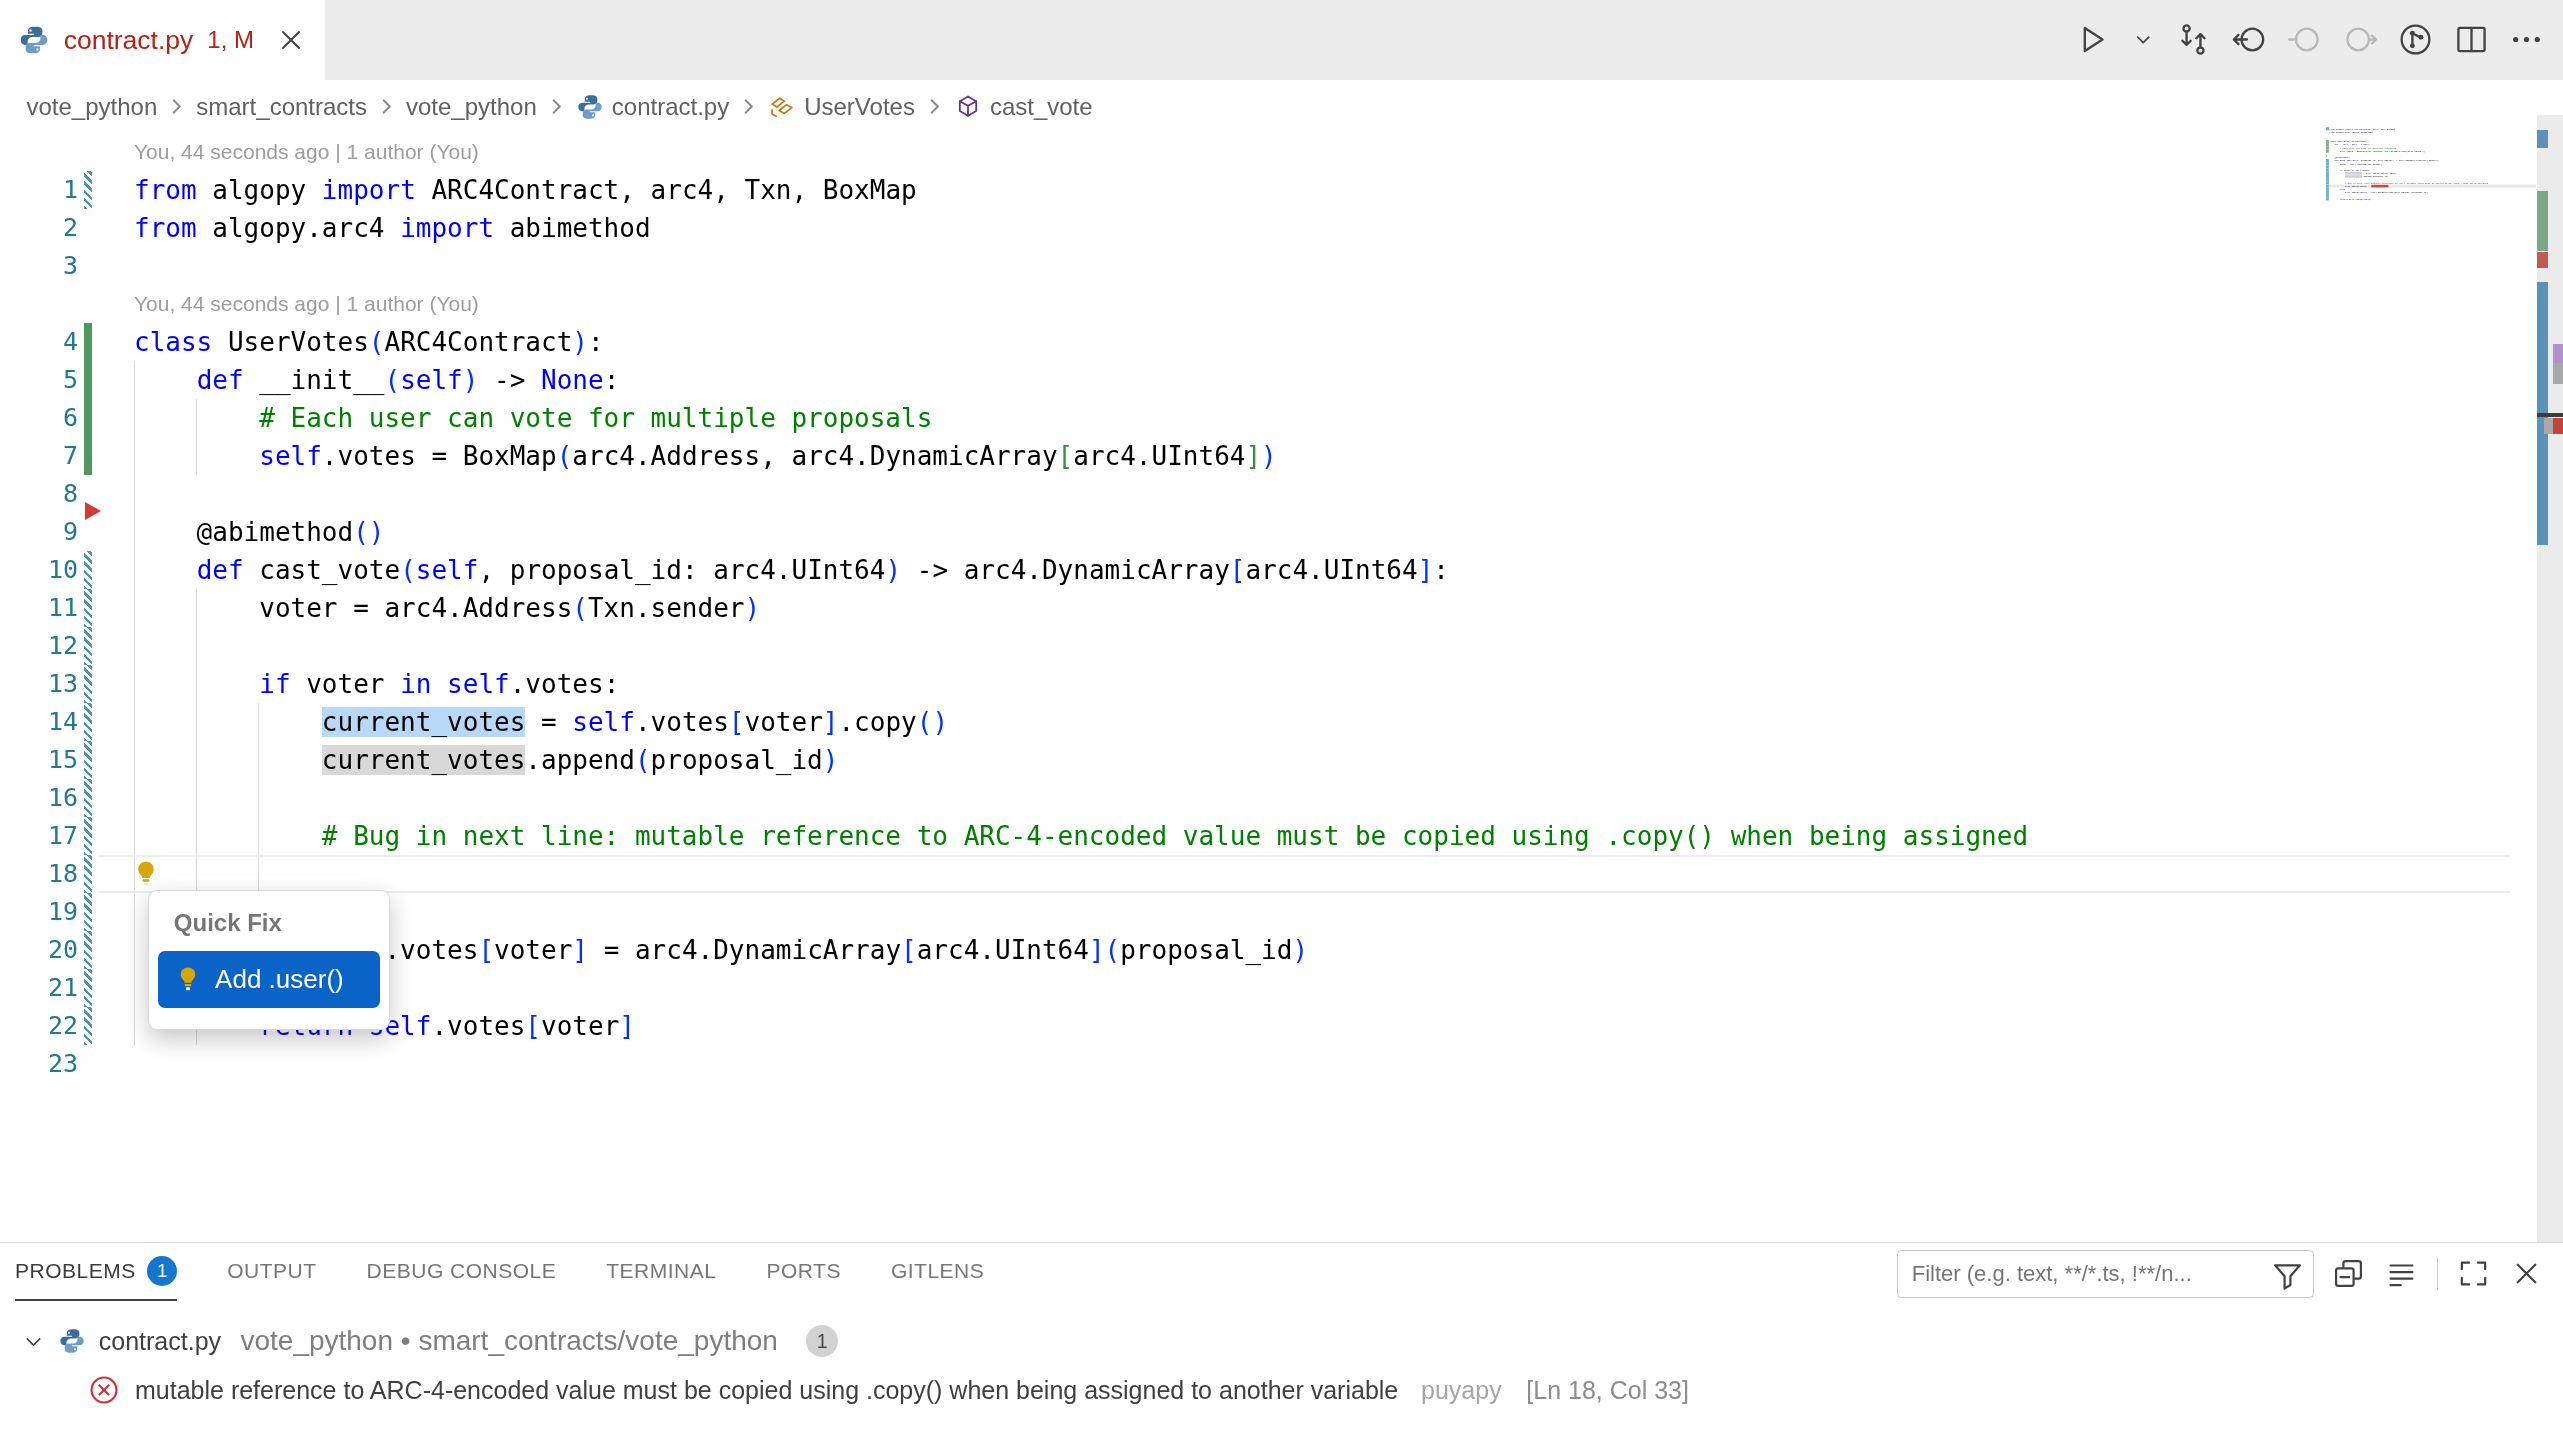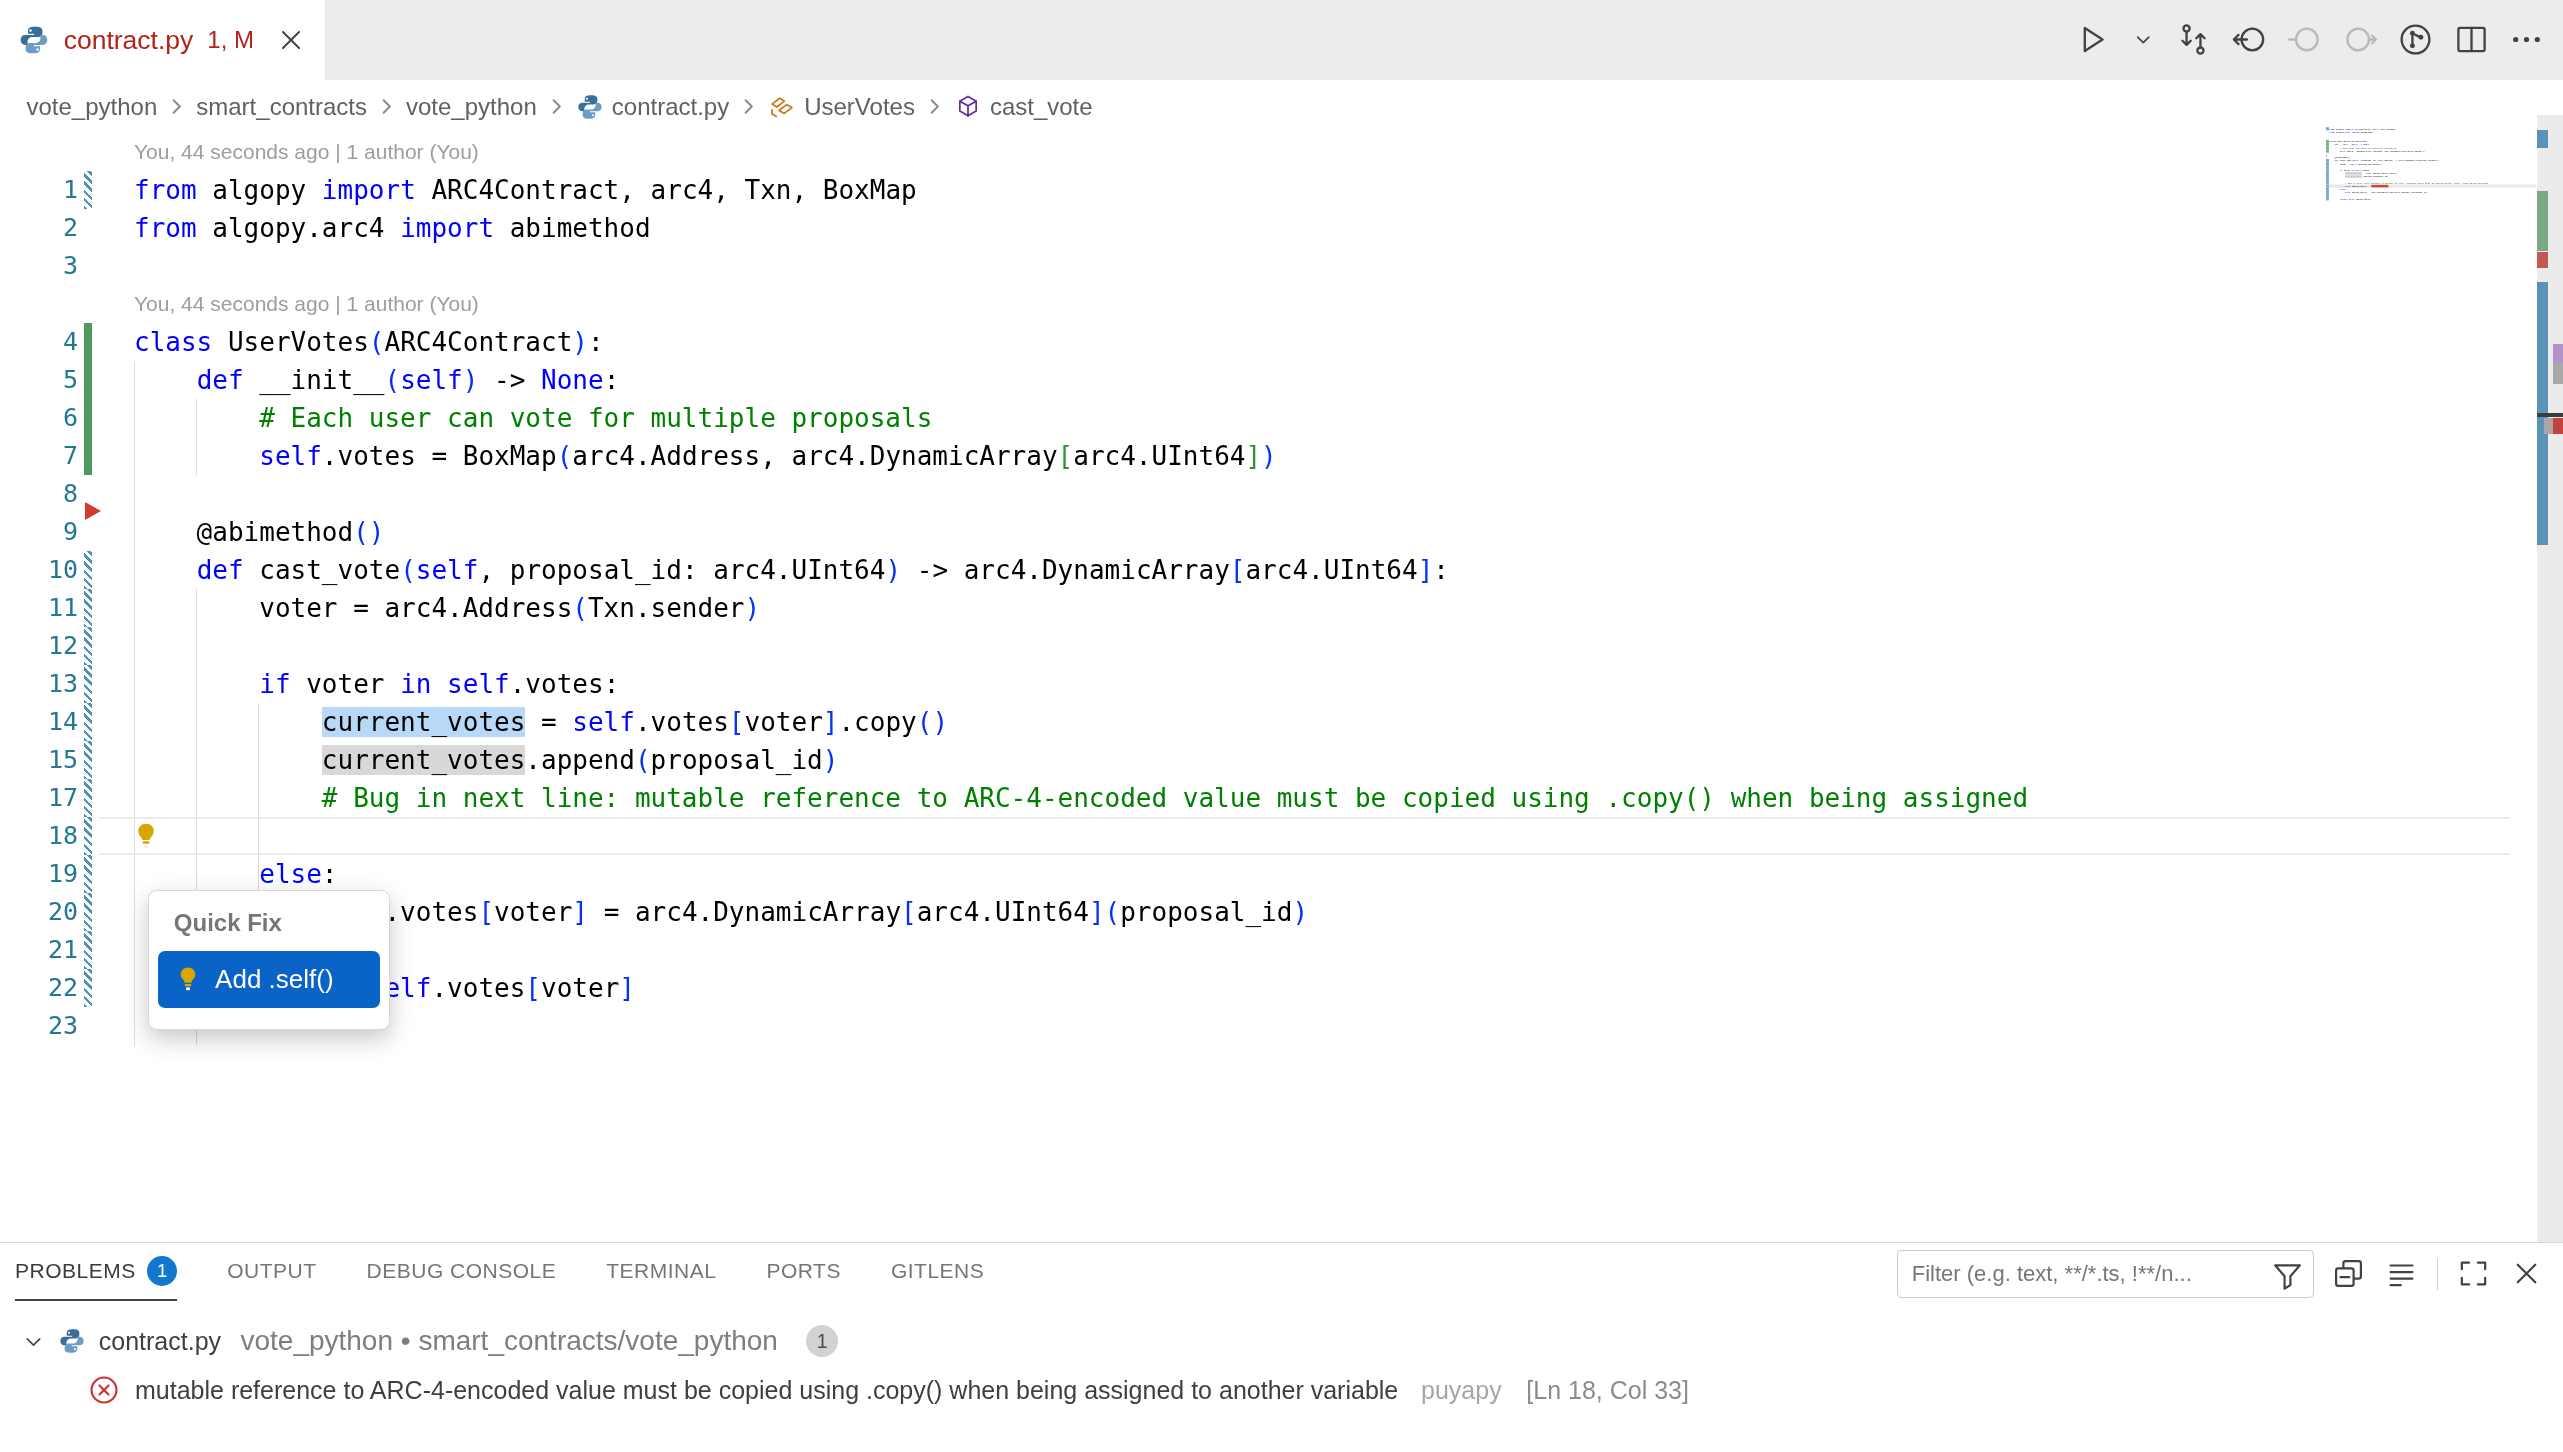--- a/index.html
+++ b/index.html
@@ -223,20 +223,21 @@
         <div class="crow"><span class="lnum">6</span><span class="deco added"></span><span class="ctext"><span class="tok-t">        </span><span class="tok-c"># Each user can vote for multiple proposals</span></span></div>
         <div class="crow"><span class="lnum">7</span><span class="deco added"></span><span class="ctext"><span class="tok-t">        </span><span class="tok-k">self</span><span class="tok-t">.votes = BoxMap</span><span class="tok-p">(</span><span class="tok-t">arc4.Address, arc4.DynamicArray</span><span class="tok-g">[</span><span class="tok-t">arc4.UInt64</span><span class="tok-g">]</span><span class="tok-p">)</span></span></div>
         <div class="crow"><span class="lnum">8</span><span class="ctext"></span></div>
         <div class="crow"><span class="lnum">9</span><span class="tri"></span><span class="ctext"><span class="tok-t">    @abimethod</span><span class="tok-p">(</span><span class="tok-p">)</span></span></div>
         <div class="crow"><span class="lnum">10</span><span class="deco modified"></span><span class="ctext"><span class="tok-t">    </span><span class="tok-k">def</span><span class="tok-t"> cast_vote</span><span class="tok-p">(</span><span class="tok-k">self</span><span class="tok-t">, proposal_id: arc4.UInt64</span><span class="tok-p">)</span><span class="tok-t"> -&gt; arc4.DynamicArray</span><span class="tok-p">[</span><span class="tok-t">arc4.UInt64</span><span class="tok-p">]</span><span class="tok-t">:</span></span></div>
         <div class="crow"><span class="lnum">11</span><span class="deco modified"></span><span class="ctext"><span class="tok-t">        voter = arc4.Address</span><span class="tok-p">(</span><span class="tok-t">Txn.sender</span><span class="tok-p">)</span></span></div>
         <div class="crow"><span class="lnum">12</span><span class="deco modified"></span><span class="ctext"></span></div>
         <div class="crow"><span class="lnum">13</span><span class="deco modified"></span><span class="ctext"><span class="tok-t">        </span><span class="tok-k">if</span><span class="tok-t"> voter </span><span class="tok-k">in</span><span class="tok-t"> </span><span class="tok-k">self</span><span class="tok-t">.votes:</span></span></div>
         <div class="crow"><span class="lnum">14</span><span class="deco modified"></span><span class="ctext"><span class="tok-t">            </span><span class="tok-hb">current_votes</span><span class="tok-t"> = </span><span class="tok-k">self</span><span class="tok-t">.votes</span><span class="tok-p">[</span><span class="tok-t">voter</span><span class="tok-p">]</span><span class="tok-t">.copy</span><span class="tok-p">(</span><span class="tok-p">)</span></span></div>
         <div class="crow"><span class="lnum">15</span><span class="deco modified"></span><span class="ctext"><span class="tok-t">            </span><span class="tok-hg">current_votes</span><span class="tok-t">.append</span><span class="tok-p">(</span><span class="tok-t">proposal_id</span><span class="tok-p">)</span></span></div>
+        <div class="crow"><span class="lnum">16</span><span class="deco modified"></span><span class="ctext"></span></div>
         <div class="crow"><span class="lnum">17</span><span class="deco modified"></span><span class="ctext"><span class="tok-t">            </span><span class="tok-c"># Bug in next line: mutable reference to ARC-4-encoded value must be copied using .copy() when being assigned</span></span></div>
         <div class="crow current"><span class="lnum">18</span><span class="deco modified"></span><span class="icon bulb-margin"><svg viewBox="0 0 24 24">
               <path fill="#d9a502" stroke="none" d="M12 2.2c-3.7 0-6.2 2.7-6.2 5.9 0 2.1 1.1 3.5 2.1 4.6.7.8 1.1 1.5 1.1 2.5h6c0-1 .4-1.7 1.1-2.5 1-1.1 2.1-2.5 2.1-4.6 0-3.2-2.5-5.9-6.2-5.9z"></path>
               <rect fill="#d9a502" stroke="none" x="9.3" y="16.2" width="5.4" height="2" rx="0.6"></rect>
               <rect fill="#f5f0dc" stroke="none" x="10.3" y="19" width="3.4" height="2.6" rx="0.8"></rect>
             </svg></span></div>
         <div class="crow"><span class="lnum">19</span><span class="deco modified"></span><span class="ctext"><span class="tok-t">        </span><span class="tok-k">else</span><span class="tok-t">:</span></span></div>
         <div class="crow"><span class="lnum">20</span><span class="deco modified"></span><span class="ctext"><span class="tok-t">            </span><span class="tok-k">self</span><span class="tok-t">.votes</span><span class="tok-p">[</span><span class="tok-t">voter</span><span class="tok-p">]</span><span class="tok-t"> = arc4.DynamicArray</span><span class="tok-p">[</span><span class="tok-t">arc4.UInt64</span><span class="tok-p">]</span><span class="tok-p">(</span><span class="tok-t">proposal_id</span><span class="tok-p">)</span></span></div>
         <div class="crow"><span class="lnum">21</span><span class="deco modified"></span><span class="ctext"></span></div>
         <div class="crow"><span class="lnum">22</span><span class="deco modified"></span><span class="ctext"><span class="tok-t">        </span><span class="tok-k">return</span><span class="tok-t"> </span><span class="tok-k">self</span><span class="tok-t">.votes</span><span class="tok-p">[</span><span class="tok-t">voter</span><span class="tok-p">]</span></span></div>
@@ -288,21 +289,21 @@
 
   <div id="quickfix">
     <div class="qf-title">Quick Fix</div>
     <div id="qf-items">
         <div class="qf-item selected">
           <span class="icon"><svg viewBox="0 0 24 24">
               <path fill="#d9a502" stroke="none" d="M12 2.2c-3.7 0-6.2 2.7-6.2 5.9 0 2.1 1.1 3.5 2.1 4.6.7.8 1.1 1.5 1.1 2.5h6c0-1 .4-1.7 1.1-2.5 1-1.1 2.1-2.5 2.1-4.6 0-3.2-2.5-5.9-6.2-5.9z"></path>
               <rect fill="#d9a502" stroke="none" x="9.3" y="16.2" width="5.4" height="2" rx="0.6"></rect>
               <rect fill="#f5f0dc" stroke="none" x="10.3" y="19" width="3.4" height="2.6" rx="0.8"></rect>
             </svg></span>
-          <span>Add .self()</span>
+          <span>Add .user()</span>
         </div>
       </div>
   </div>
 
   <div id="panel">
     <div class="panel-tabs">
         <div class="ptab active">
           <span>PROBLEMS</span>
           <span class="pbadge">1</span>
         </div>

